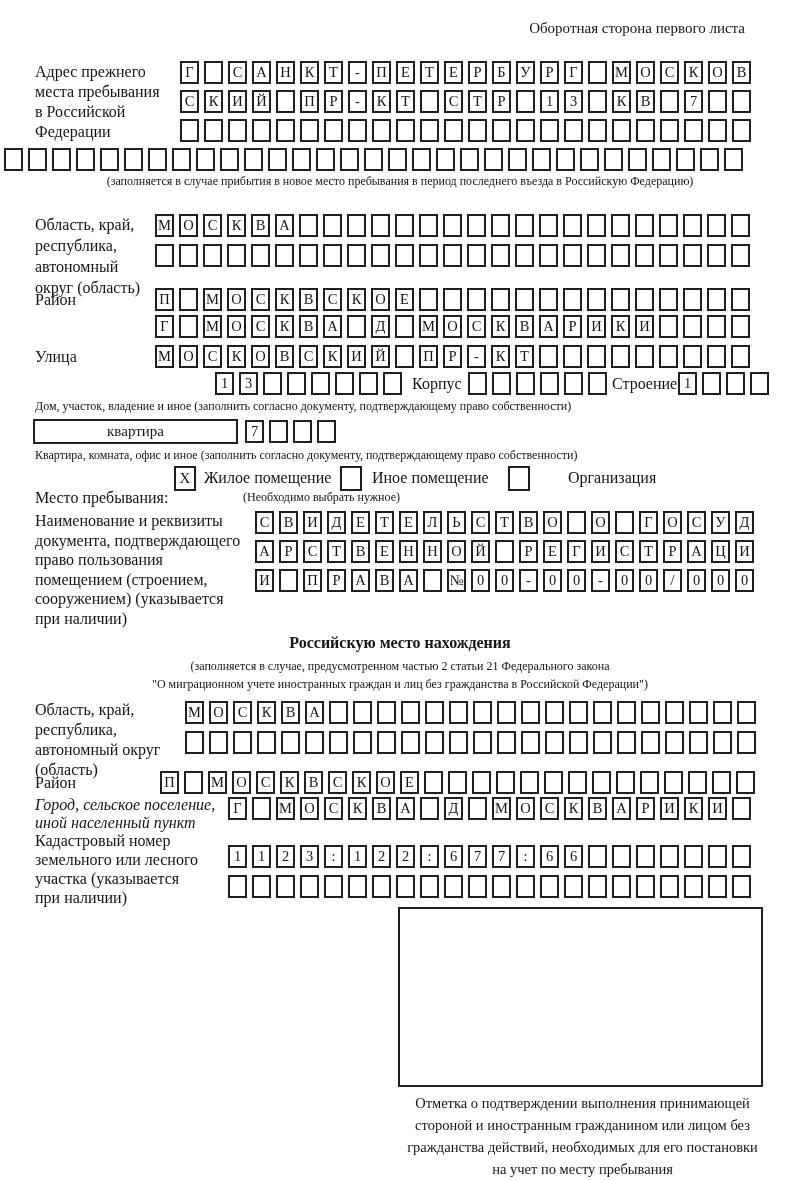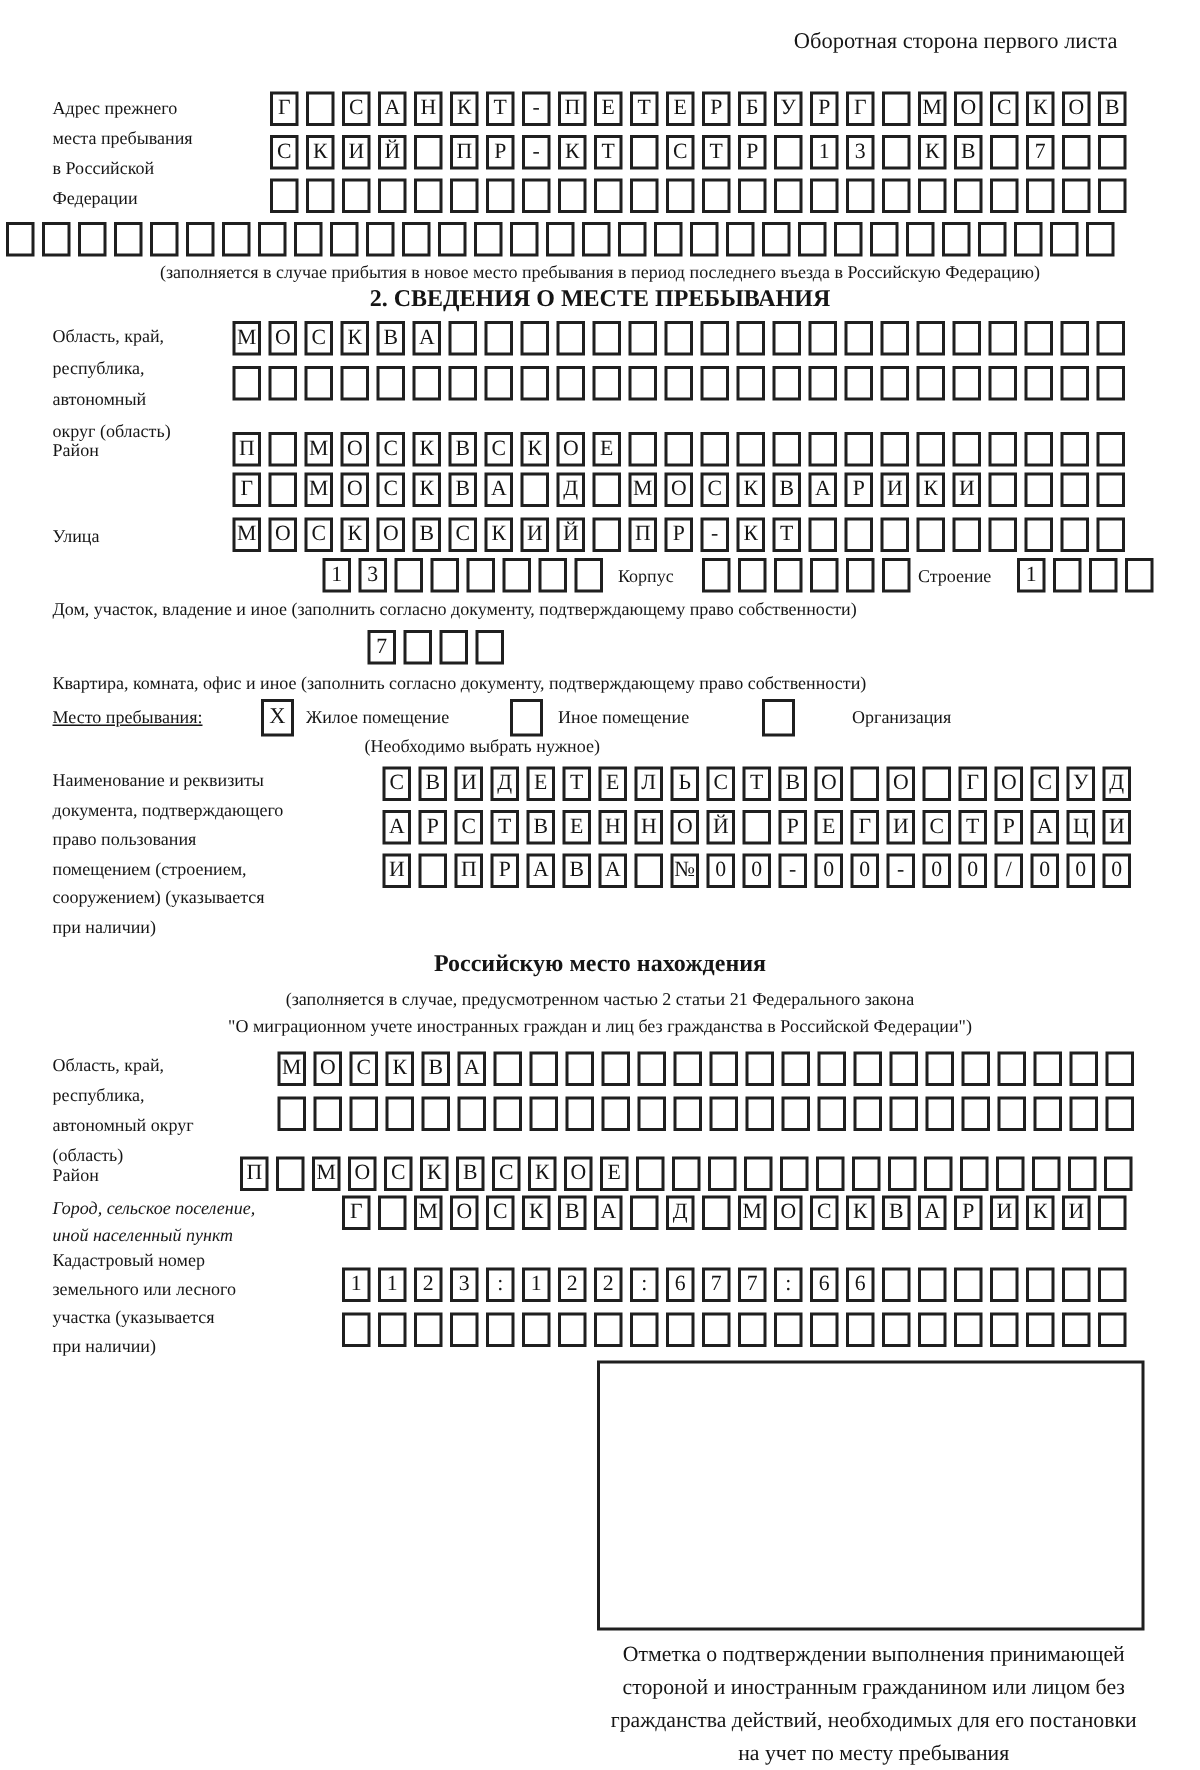--- a/index.html
+++ b/index.html
@@ -1,21 +1,21 @@
 <!DOCTYPE html>
 <html><head>
 <meta charset="utf-8">
 <style>
   html,body{margin:0;padding:0;background:#fff;}
   #page{
     position:relative;width:800px;height:1180px;background:#ffffff;
     font-family:"Liberation Serif","DejaVu Serif",serif;color:#151515;overflow:hidden;padding-left:29px;
   }
   .abs{position:absolute;}
-  .lbl{font-size:12px;line-height:20px;white-space:pre-line;}
+  .lbl{font-size:16px;line-height:20px;white-space:pre-line;}
   .cap{font-size:12px;}
   .title{font-weight:bold;font-size:16px;text-align:center;width:800px;}
   .centered{text-align:center;width:800px;}
   .cellrow{position:absolute;display:flex;gap:5px;}
   .cell{
     flex:none;width:19px;height:23px;border:2px solid #1f1f1f;box-sizing:border-box;
     display:flex;align-items:center;justify-content:center;font-size:14.5px;background:#fff;
   }
   .widebox{
     position:absolute;border:2px solid #1f1f1f;box-sizing:border-box;background:#fff;
@@ -144,21 +144,20 @@
       <div class="cell"></div>
       <div class="cell"></div>
       <div class="cell"></div>
       <div class="cell"></div>
       <div class="cell"></div>
       <div class="cell"></div>
       <div class="cell"></div>
     </div>
   <div class="abs cap centered" style="top:174px;left:0;">(заполняется в случае прибытия в новое место пребывания в период последнего въезда в Российскую Федерацию)</div>
 
-  <div class="abs title" style="top:191px;left:0;">2. СВЕДЕНИЯ О МЕСТЕ ПРЕБЫВАНИЯ</div>
 
   <div class="abs lbl" style="top:214px;left:35px;line-height:21px;">Область, край,
 республика,
 автономный
 округ (область)</div>
   <div class="cellrow" style="top:214px;left:155px;">
       <div class="cell">М</div>
       <div class="cell">О</div>
       <div class="cell">С</div>
       <div class="cell">К</div>
@@ -319,29 +318,30 @@
     </div>
   <div class="abs lbl" style="top:374px;left:612px;">Строение</div>
   <div class="cellrow" style="top:372px;left:678px;">
       <div class="cell">1</div>
       <div class="cell"></div>
       <div class="cell"></div>
       <div class="cell"></div>
     </div>
   <div class="abs cap" style="top:399px;left:35px;">Дом, участок, владение и иное (заполнить согласно документу, подтверждающему право собственности)</div>
 
+  <div class="widebox" style="top:419px;left:33px;width:205px;height:25px;">квартира</div>
   <div class="cellrow" style="top:420px;left:245px;">
       <div class="cell">7</div>
       <div class="cell"></div>
       <div class="cell"></div>
       <div class="cell"></div>
     </div>
   <div class="abs cap" style="top:448px;left:35px;">Квартира, комната, офис и иное (заполнить согласно документу, подтверждающему право собственности)</div>
 
-  <div class="abs lbl" style="top:468px;left:35px;text-decoration:underline;">Место пребывания:</div>
+  <div class="abs lbl" style="top:488px;left:35px;">Место пребывания:</div>
   <div class="checkbox" style="top:466px;left:174px;">X</div>
   <div class="abs lbl" style="top:468px;left:204px;">Жилое помещение</div>
   <div class="checkbox" style="top:466px;left:340px;"></div>
   <div class="abs lbl" style="top:468px;left:372px;">Иное помещение</div>
   <div class="checkbox" style="top:466px;left:508px;"></div>
   <div class="abs lbl" style="top:468px;left:568px;">Организация</div>
   <div class="abs cap" style="top:490px;left:243px;">(Необходимо выбрать нужное)</div>
 
   <div class="abs lbl" style="top:511px;left:35px;line-height:19.5px;">Наименование и реквизиты
 документа, подтверждающего

